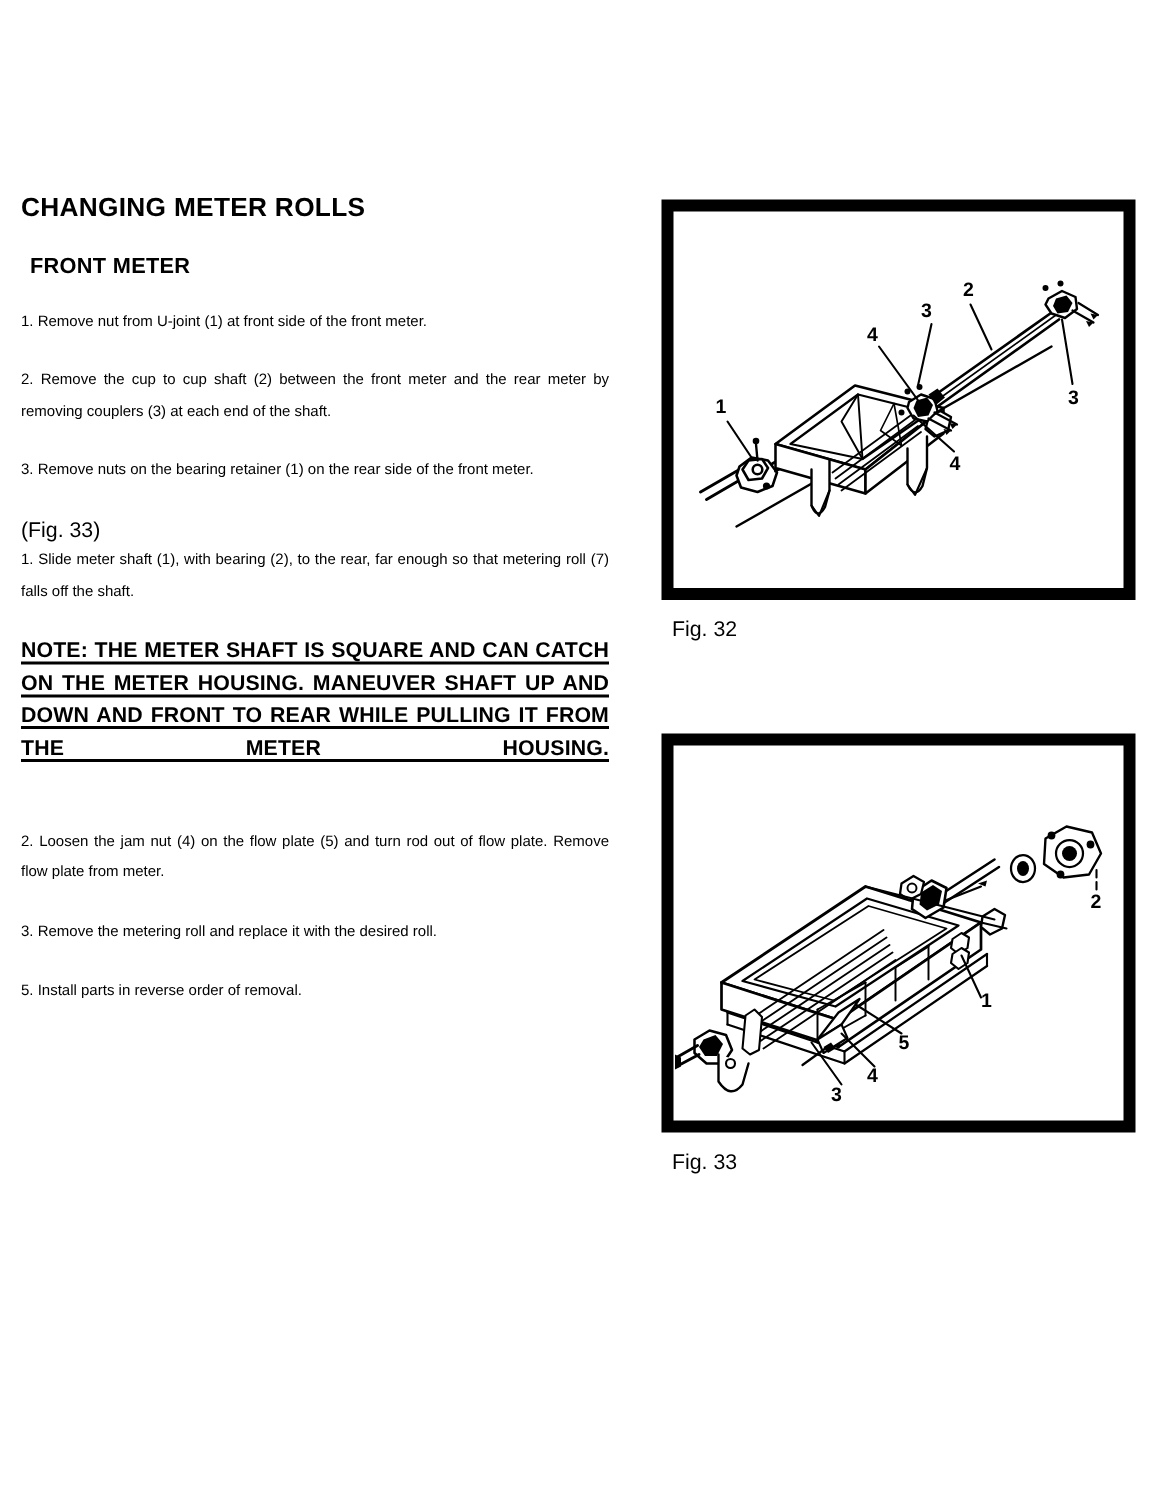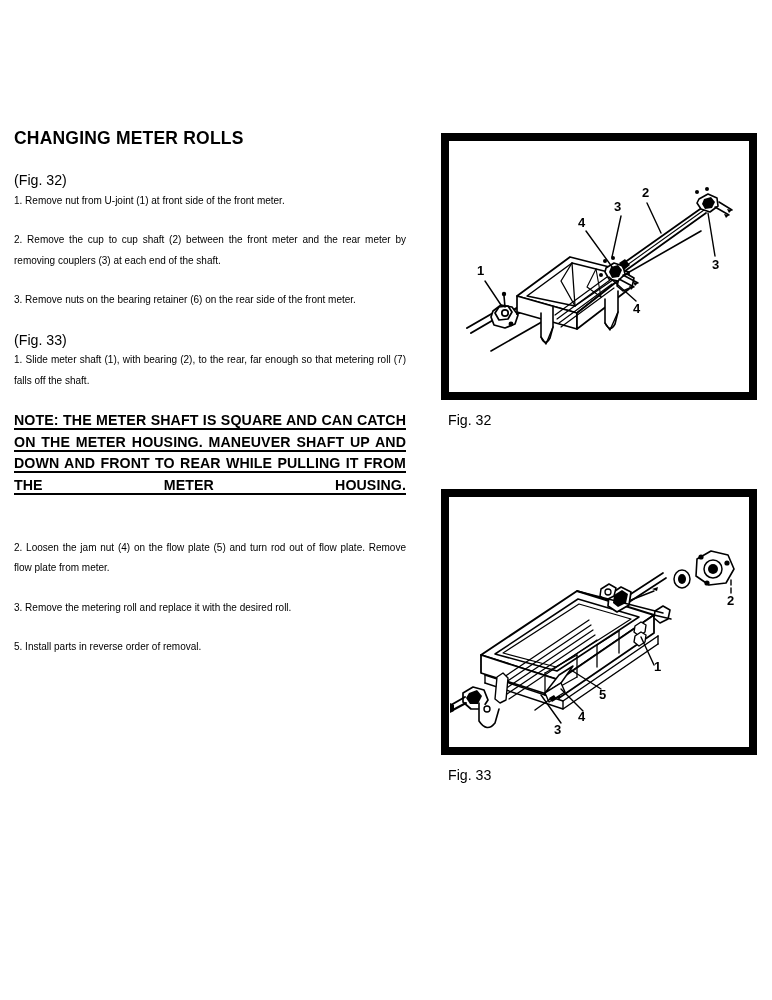--- a/index.html
+++ b/index.html
@@ -120,28 +120,28 @@
 </style>
 </head>
 <body>
 
 <div class="page">
 
   <div class="text-col">
 
     <h1 class="section-title">CHANGING METER ROLLS</h1>
 
-
-    <p class="figref">(Fig. 32)</p>
+    <h2 class="sub-title">FRONT METER</h2>
+
 
     <p class="para noj">1.  Remove nut from U-joint (1) at front side of the front meter.</p>
 
     <p class="para">2.  Remove the cup to cup shaft (2) between the front meter and the rear meter by removing couplers (3) at each end  of the shaft.</p>
 
-    <p class="para">3.  Remove nuts on the bearing retainer (6) on the rear side of the front meter.</p>
+    <p class="para">3.  Remove nuts on the bearing retainer (1) on the rear side of the front meter.</p>
 
     <p class="figref">(Fig. 33)</p>
 
     <p class="para">1.  Slide meter shaft (1), with bearing (2), to the rear, far enough so that metering roll (7) falls off the shaft.</p>
 
     <p class="note">NOTE:  THE METER SHAFT IS SQUARE AND CAN CATCH ON THE METER HOUSING.  MANEUVER SHAFT UP AND DOWN AND FRONT TO REAR WHILE PULLING IT FROM THE METER HOUSING.</p>
 
     <p class="para">2.  Loosen the jam nut (4) on the flow plate (5) and turn rod out of flow plate.  Remove flow plate from meter.</p>
 
     <p class="para">3.  Remove the metering roll and replace it with the desired roll.</p>

